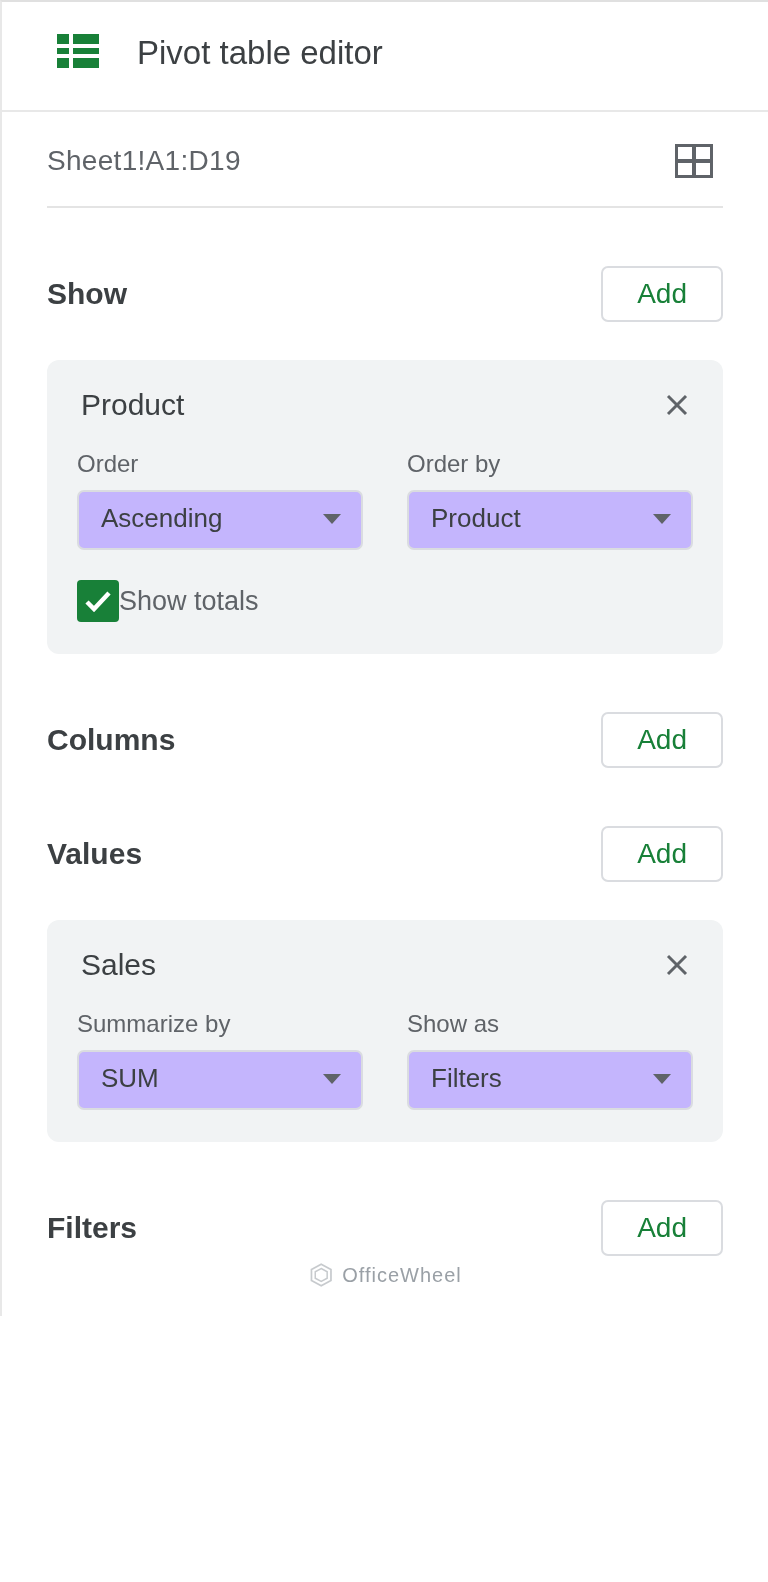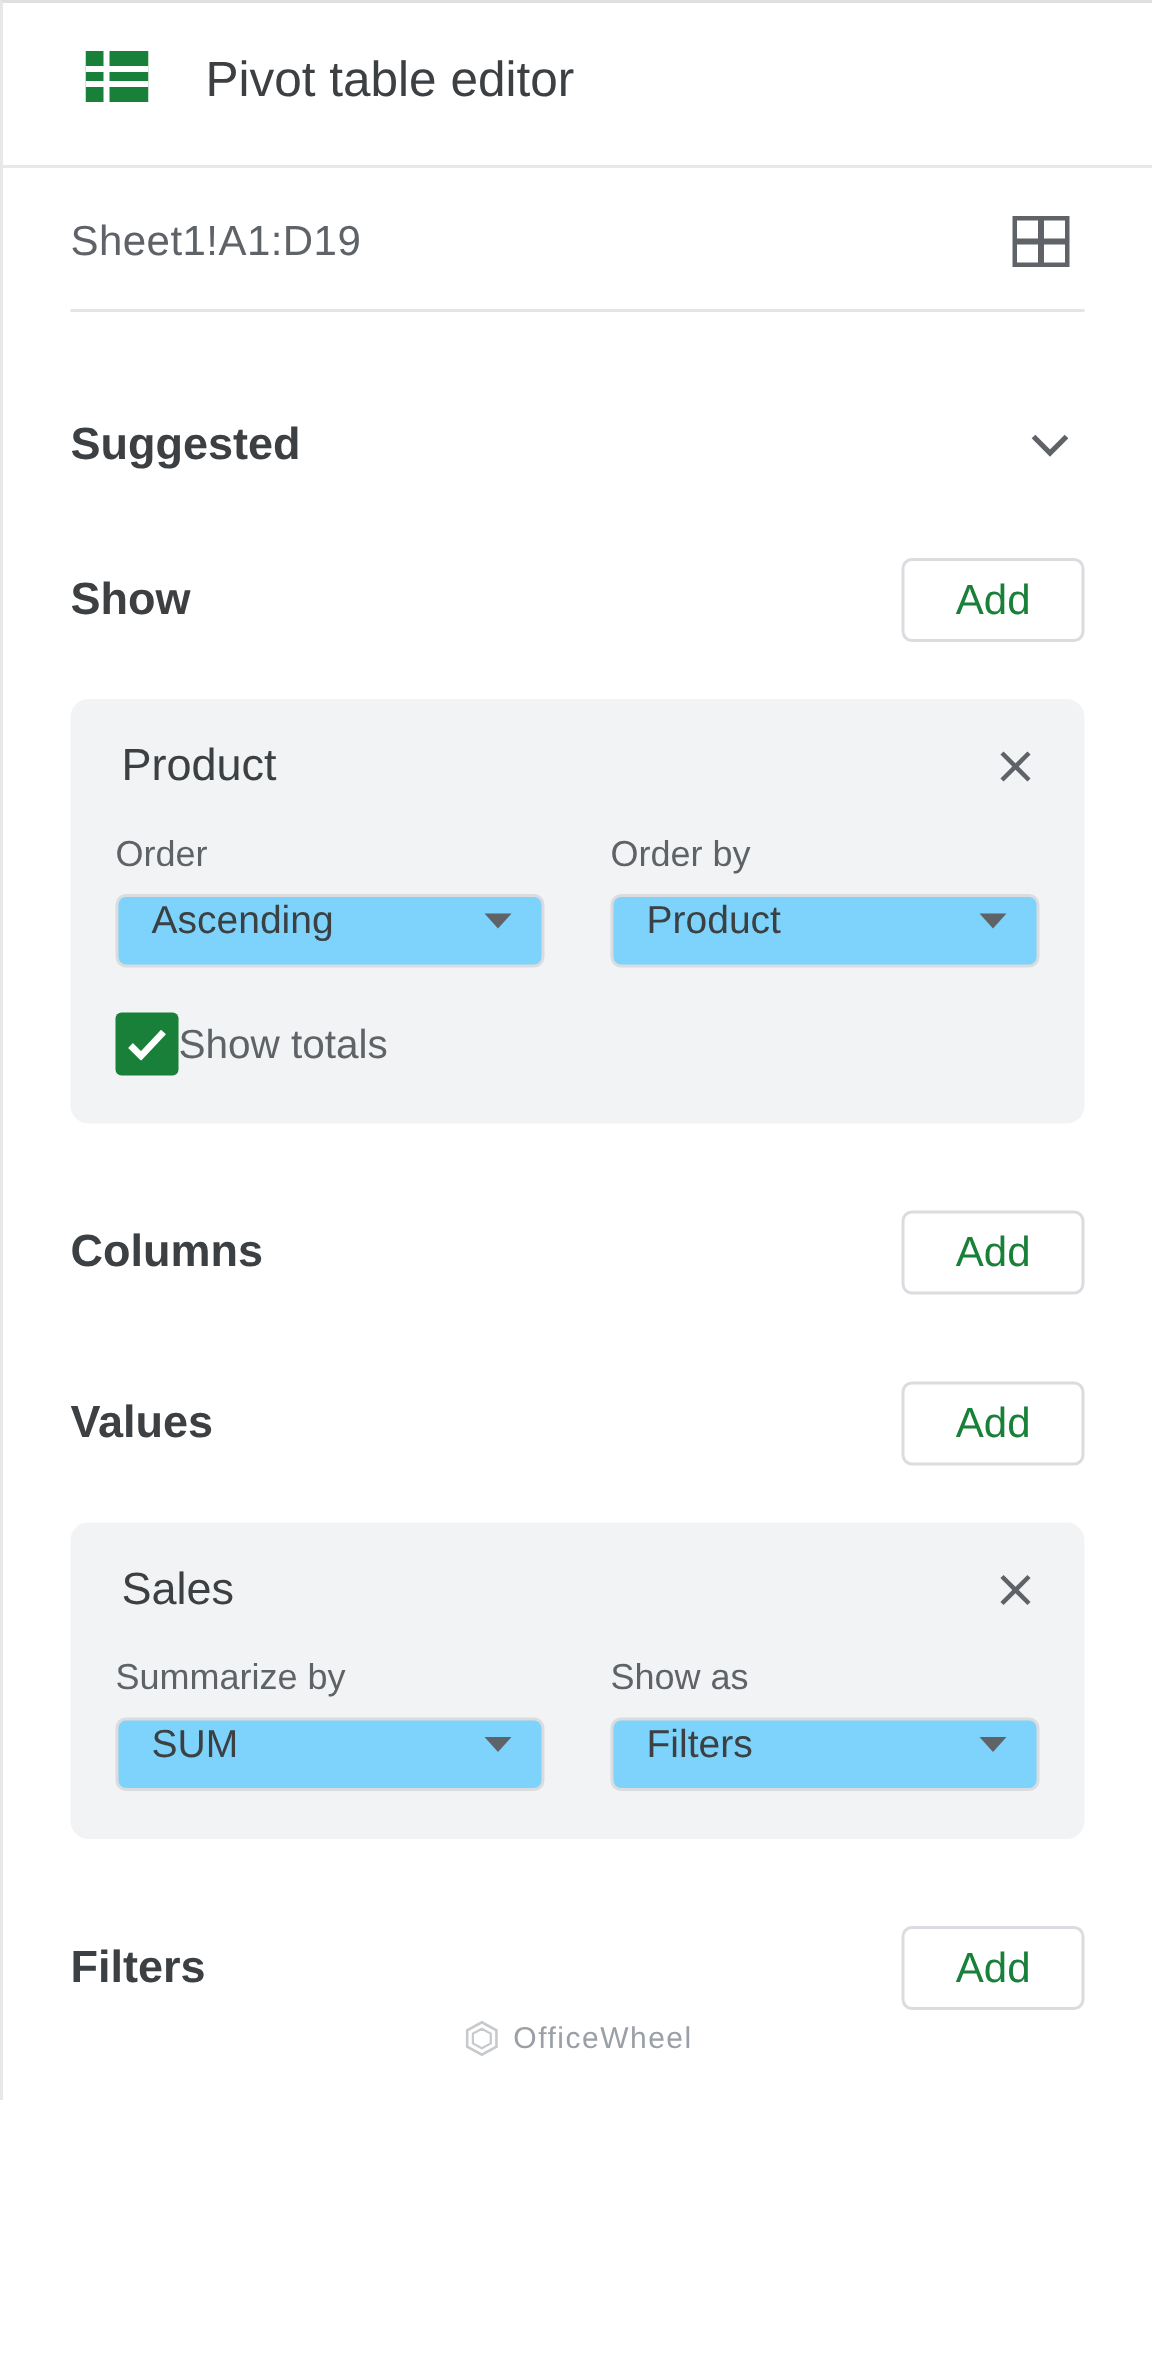--- a/index.html
+++ b/index.html
@@ -110,24 +110,24 @@
   .field-label {
     font-size: 24px;
     color: #5f6368;
     margin-bottom: 12px;
     display: block;
   }
   .select {
     display: flex;
     justify-content: space-between;
     align-items: center;
-    background: #7dd3fc;
+    background: #c4b5fd;
     border: 2px solid #dadce0;
     border-radius: 7px;
-    padding: 0 20px 14px 22px;
+    padding: 11px 20px 14px 22px;
     font-size: 26px;
     color: #3c4043;
     cursor: pointer;
   }
   .select .triangle {
     width: 0; height: 0;
     border-left: 9px solid transparent;
     border-right: 9px solid transparent;
     border-top: 10px solid #5f6368;
   }
@@ -189,26 +189,20 @@
 
   <div class="range-row">
     <div class="range-text">Sheet1!A1:D19</div>
     <svg class="grid-icon" viewBox="0 0 38 34">
       <rect x="1" y="1" width="36" height="32" fill="none" stroke="#5f6368" stroke-width="4"></rect>
       <line x1="19" y1="1" x2="19" y2="33" stroke="#5f6368" stroke-width="4"></line>
       <line x1="1" y1="17" x2="37" y2="17" stroke="#5f6368" stroke-width="4"></line>
     </svg>
   </div>
 
-  <div class="suggested-row">
-    <div class="section-title">Suggested</div>
-    <svg class="chevron-down" viewBox="0 0 26 16">
-      <polyline points="2,2 13,13 24,2" fill="none" stroke="#5f6368" stroke-width="3.5"></polyline>
-    </svg>
-  </div>
 
   <div class="section">
     <div class="section-header">
       <div class="section-title">Show</div>
       <button class="add-btn">Add</button>
     </div>
 
     <div class="card">
       <div class="card-header">
         <div class="card-title">Product</div>

